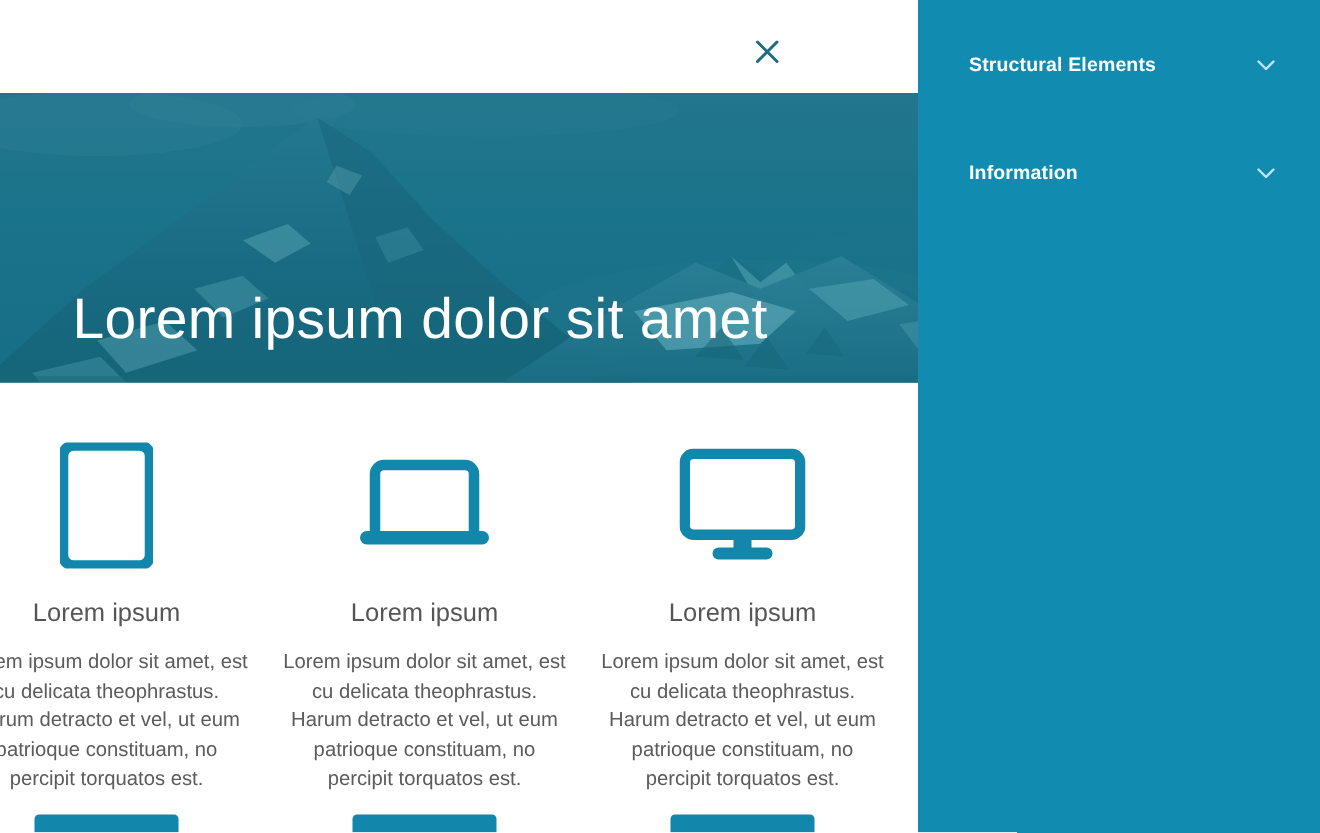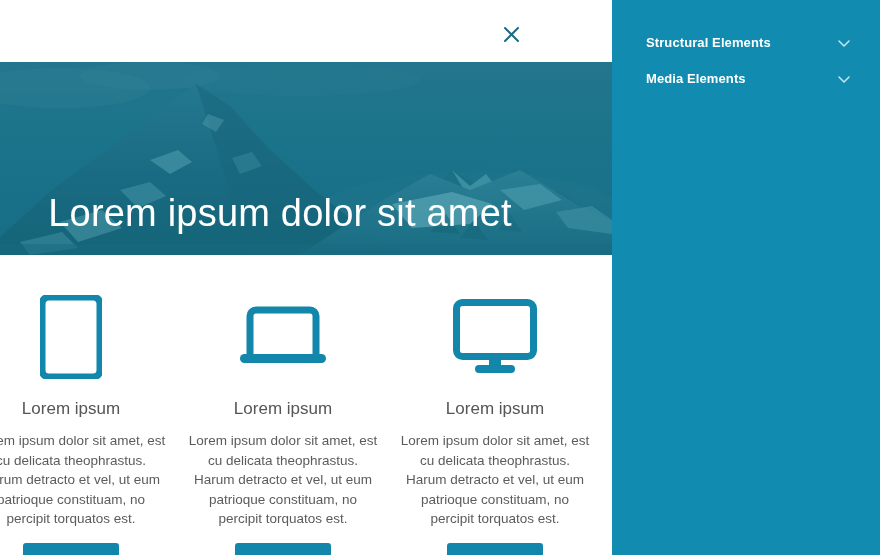--- a/index.html
+++ b/index.html
@@ -62,20 +62,21 @@
 
   
   #hero {
     position: absolute;
     left: 0;
     top: 62px;
     width: 612px;
     height: 193px;
     overflow: hidden;
     background: #1c6b80;
+    padding-left: 48px;
   }
   #hero-photo {
     position: absolute;
     inset: 0;
     width: 100%;
     height: 100%;
     display: block;
   }
   #hero-tint {
     position: absolute;
@@ -314,24 +315,24 @@
 
   <div id="sidebar">
 
     <div class="accordion-item" style="top:24px">
       <span class="accordion-label">Structural Elements</span>
       <svg class="accordion-chevron" viewBox="0 0 16 16" xmlns="http://www.w3.org/2000/svg">
         <polyline points="3,6 8,11 13,6" fill="none" stroke="#bfe4ef" stroke-width="1.6" stroke-linecap="round" stroke-linejoin="round"></polyline>
       </svg>
     </div>
 
-    <div class="accordion-item" style="top:60px">
-      <span class="accordion-label">Media Elements</span>
+
+    <div class="accordion-item" style="top:96px">
+      <span class="accordion-label">Information</span>
       <svg class="accordion-chevron" viewBox="0 0 16 16" xmlns="http://www.w3.org/2000/svg">
         <polyline points="3,6 8,11 13,6" fill="none" stroke="#bfe4ef" stroke-width="1.6" stroke-linecap="round" stroke-linejoin="round"></polyline>
       </svg>
     </div>
 
 
-
   </div>
 
 </div>
 
 </body></html>

